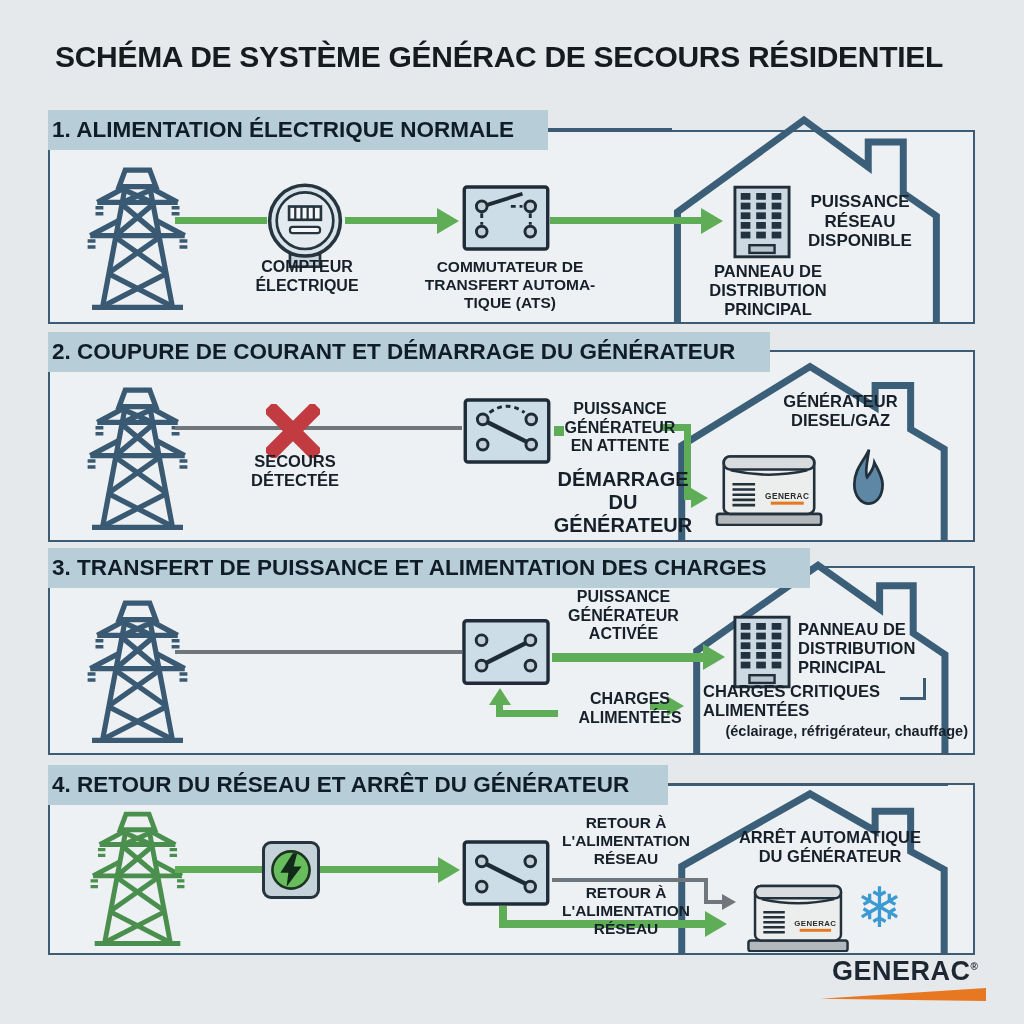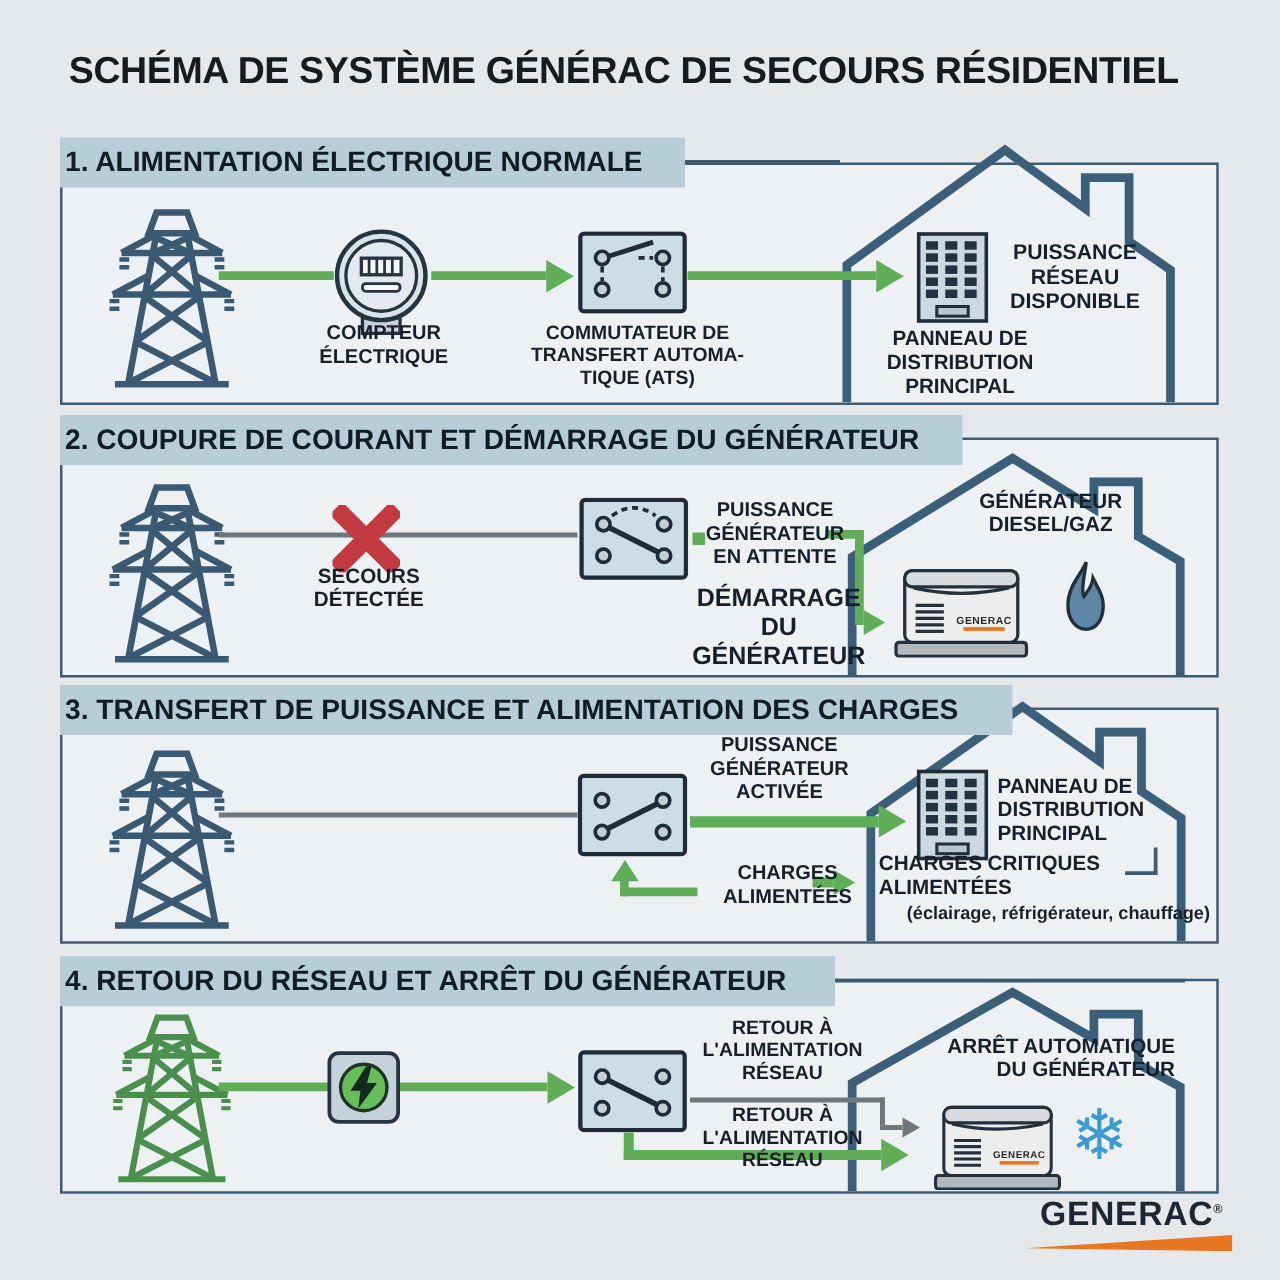--- a/index.html
+++ b/index.html
@@ -333,19 +333,19 @@
   </svg>
 
   <div class="snow" style="left:856px;top:880px;">❄</div>
 
   <div class="lbl" style="left:556px;top:814px;width:140px;font-size:15.5px;">RETOUR À
 L'ALIMENTATION
 RÉSEAU</div>
   <div class="lbl" style="left:556px;top:884px;width:140px;font-size:15.5px;">RETOUR À
 L'ALIMENTATION
 RÉSEAU</div>
-  <div class="lbl" style="left:720px;top:828px;width:220px;font-size:16.5px;text-align:right;">ARRÊT AUTOMATIQUE
+  <div class="lbl" style="left:720px;top:828px;width:220px;font-size:16.5px;">ARRÊT AUTOMATIQUE
 DU GÉNÉRATEUR</div>
 
   <div class="logo-text" style="left:832px;top:956px;"><span>GENERAC</span><sup>®</sup></div>
   <div class="swoosh" style="left:820px;top:988px;width:166px;height:13px;"></div>
 
 </div>
 
 </body></html>

